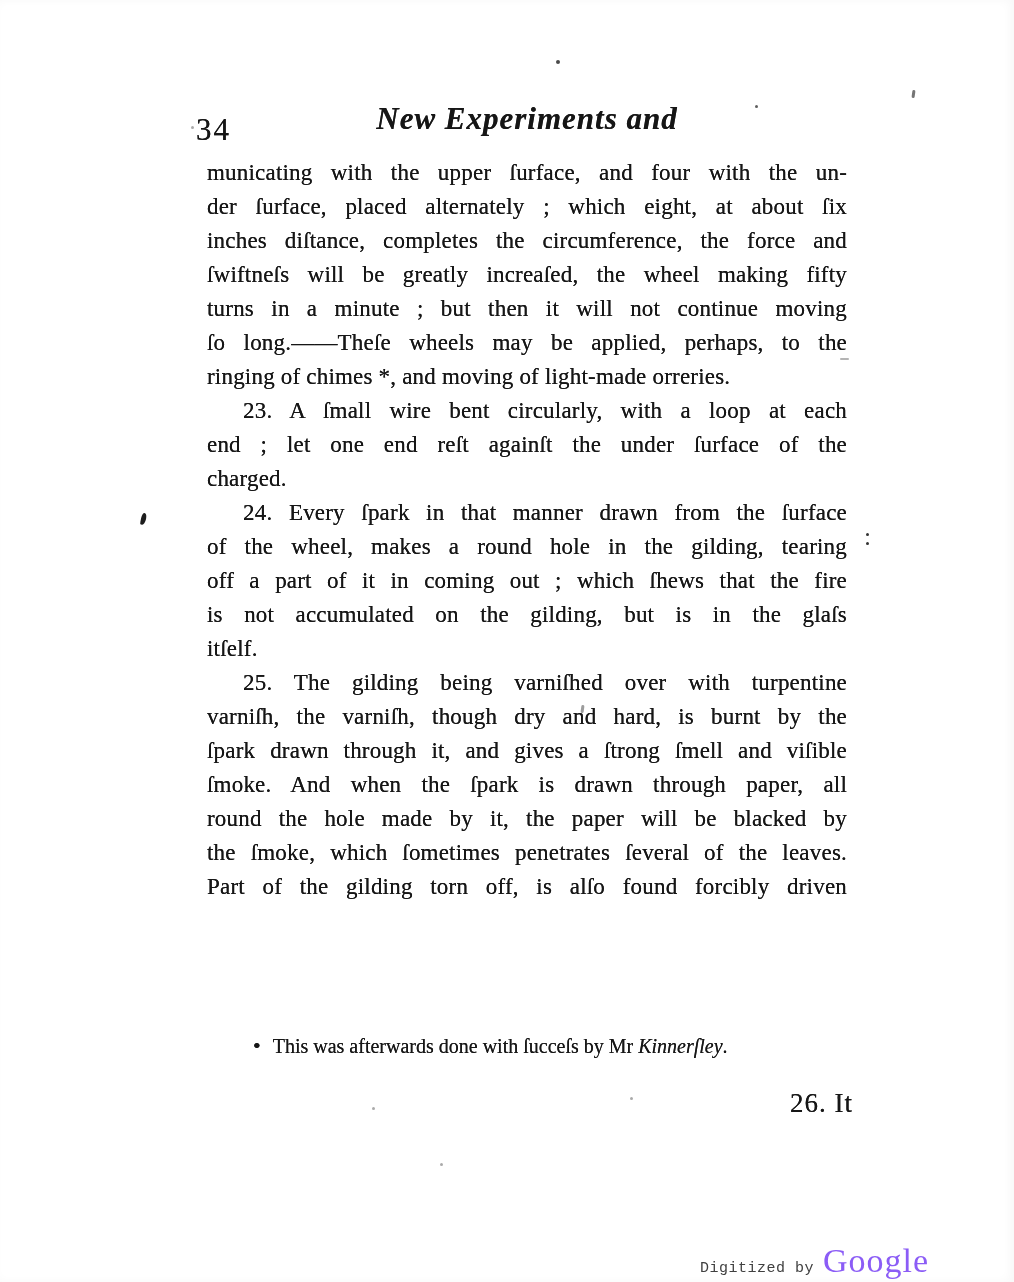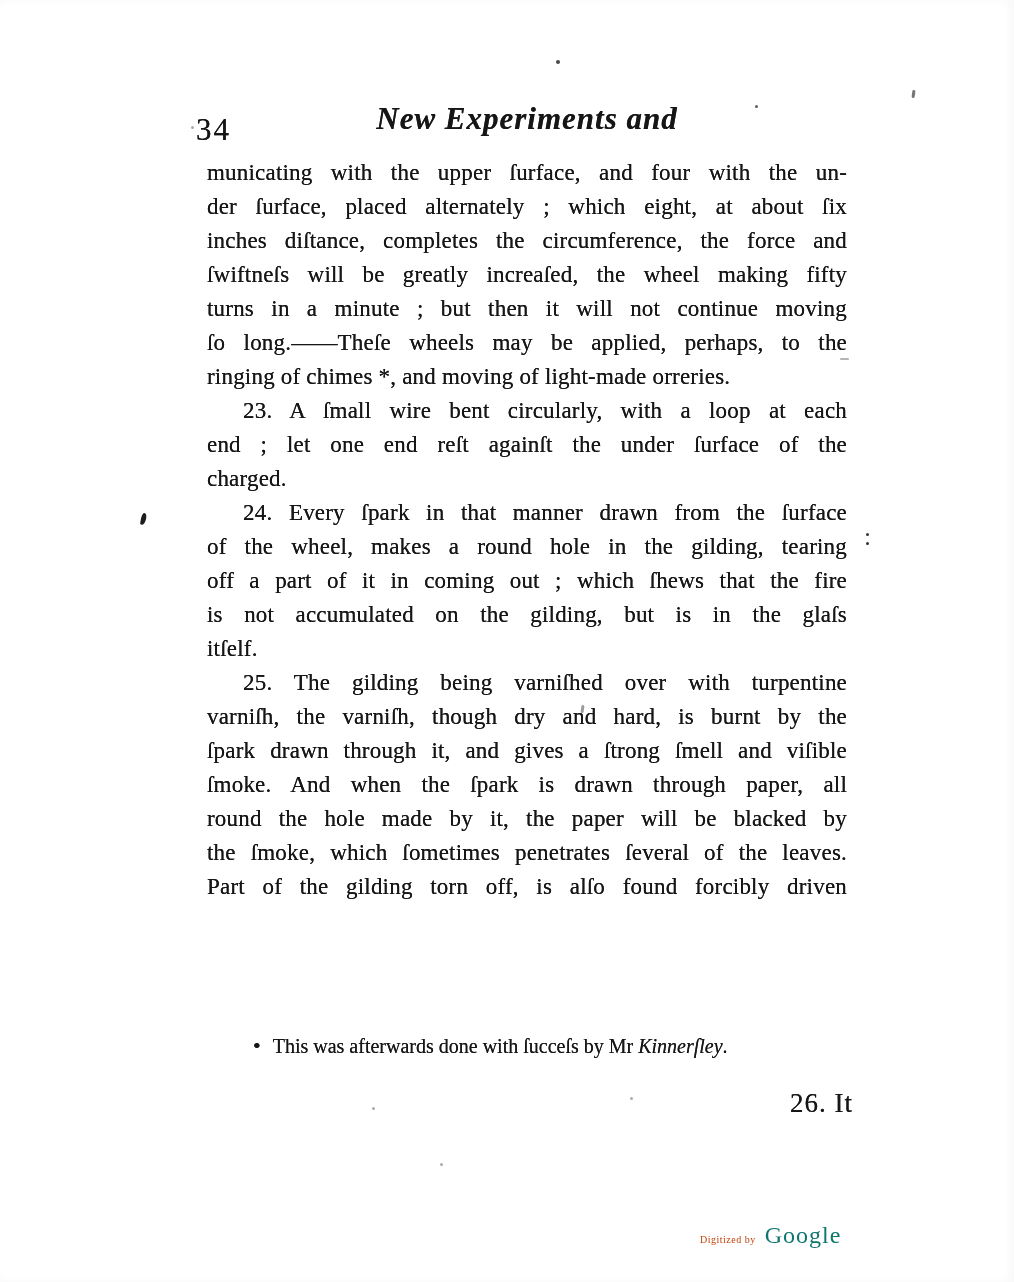--- a/index.html
+++ b/index.html
@@ -48,26 +48,26 @@
     text-align:right;font-size:27px;letter-spacing:1px;
     text-shadow:0 0 0.6px rgba(0,0,0,0.8);
     margin-top:32px;
   }
   .watermark{
     position:absolute;top:1222px;left:700px;
     display:flex;align-items:baseline;gap:9px;
     user-select:none;
   }
   .wm-small{
-    font-family:Liberation Serif, serif;
-    font-size:10px;color:#c2410c;letter-spacing:0.5px;
+    font-family:Liberation Mono, monospace;
+    font-size:15px;color:#404040;letter-spacing:0.5px;
   }
   .wm-logo{
     font-family:"Liberation Serif","DejaVu Serif",serif;
-    font-size:24px;color:#0f766e;letter-spacing:1px;
+    font-size:34px;color:#8b5cf6;letter-spacing:1px;margin-top:20px;
   }
   
   .speck{position:absolute;background:#2a2a2a;border-radius:50%;}
   .speck.dot3{width:3px;height:3px;opacity:.75;}
   .speck.dot4{width:4px;height:4px;opacity:.85;}
   .speck.faint{opacity:.4;}
   .comma-mark{
     position:absolute;width:5px;height:12px;background:#1d1d1d;
     border-radius:60% 60% 70% 30%;transform:rotate(12deg);
   }

